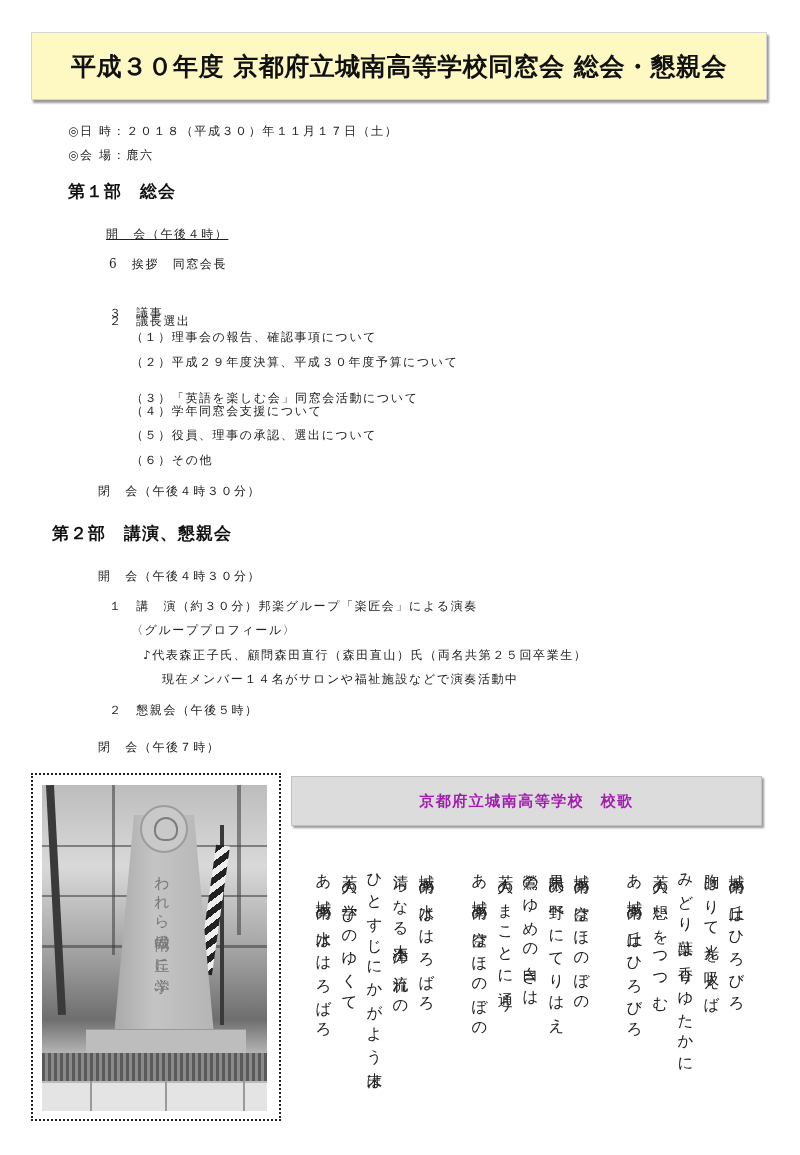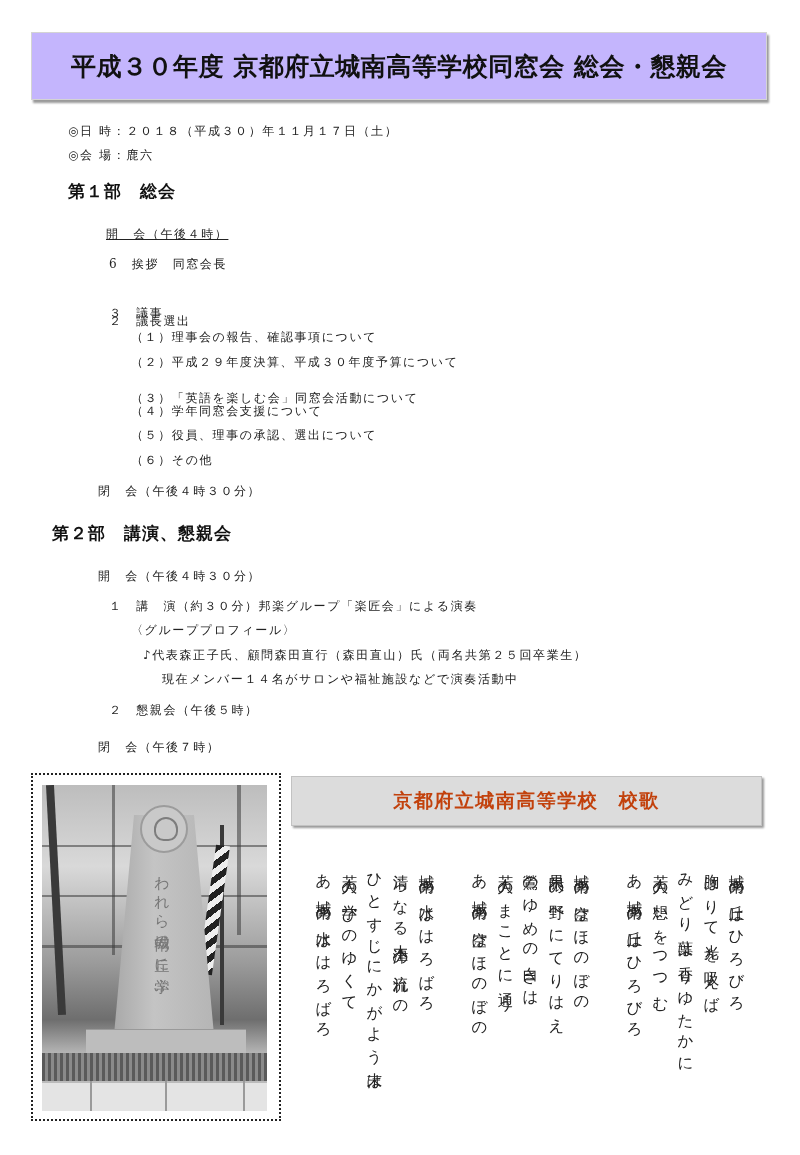--- a/index.html
+++ b/index.html
@@ -4,21 +4,21 @@
   <style>
     html, body { margin: 0; padding: 0; background: #ffffff; }
     body {
       width: 800px; height: 1155px; position: relative; overflow: hidden;
       font-family: "DejaVu Serif", "Liberation Serif", serif;
       color: #1a1a1a;
     }
     .abs { position: absolute; }
     .title-box {
       left: 31px; top: 32px; width: 734px; height: 66px;
-      background: #c4b5fd;
+      background: #fef9c3;
       border: 1px solid #d4d4d4;
       box-shadow: 2px 3px 2px #9a9a9a;
       display: flex; align-items: center; justify-content: center;
     }
     .title-text {
       font-size: 25px; font-weight: bold; letter-spacing: 0.5px;
       white-space: nowrap; color: #111;
     }
     .line { position: absolute; white-space: nowrap; font-size: 12px; letter-spacing: 1.6px; color: #222; }
     .heading { position: absolute; white-space: nowrap; font-size: 17px; font-weight: bold; letter-spacing: 1px; color: #111; }
@@ -56,21 +56,21 @@
     }
     .flag { position: absolute; left: 165px; top: 60px; width: 14px; height: 130px;
       background: repeating-linear-gradient(135deg, #222 0 6px, #eee 6px 12px); transform: rotate(8deg); }
 
     .song-header {
       left: 291px; top: 776px; width: 469px; height: 48px;
       background: #dcdcdc; border: 1px solid #c2c2c2;
       box-shadow: 2px 2px 2px #9a9a9a;
       display: flex; align-items: center; justify-content: center;
     }
-    .song-title { font-size: 19px; font-weight: bold; letter-spacing: 1.5px; color: #c2410c; white-space: nowrap; }
+    .song-title { font-size: 15px; font-weight: bold; letter-spacing: 1.5px; color: #a21caf; white-space: nowrap; }
     .lyric-col {
       position: absolute; top: 862px;
       writing-mode: vertical-rl; text-orientation: upright;
       font-size: 15.5px; line-height: 1; letter-spacing: 4.3px; color: #222;
       white-space: nowrap;
     }
   </style>
 </head>
 <body>
 

